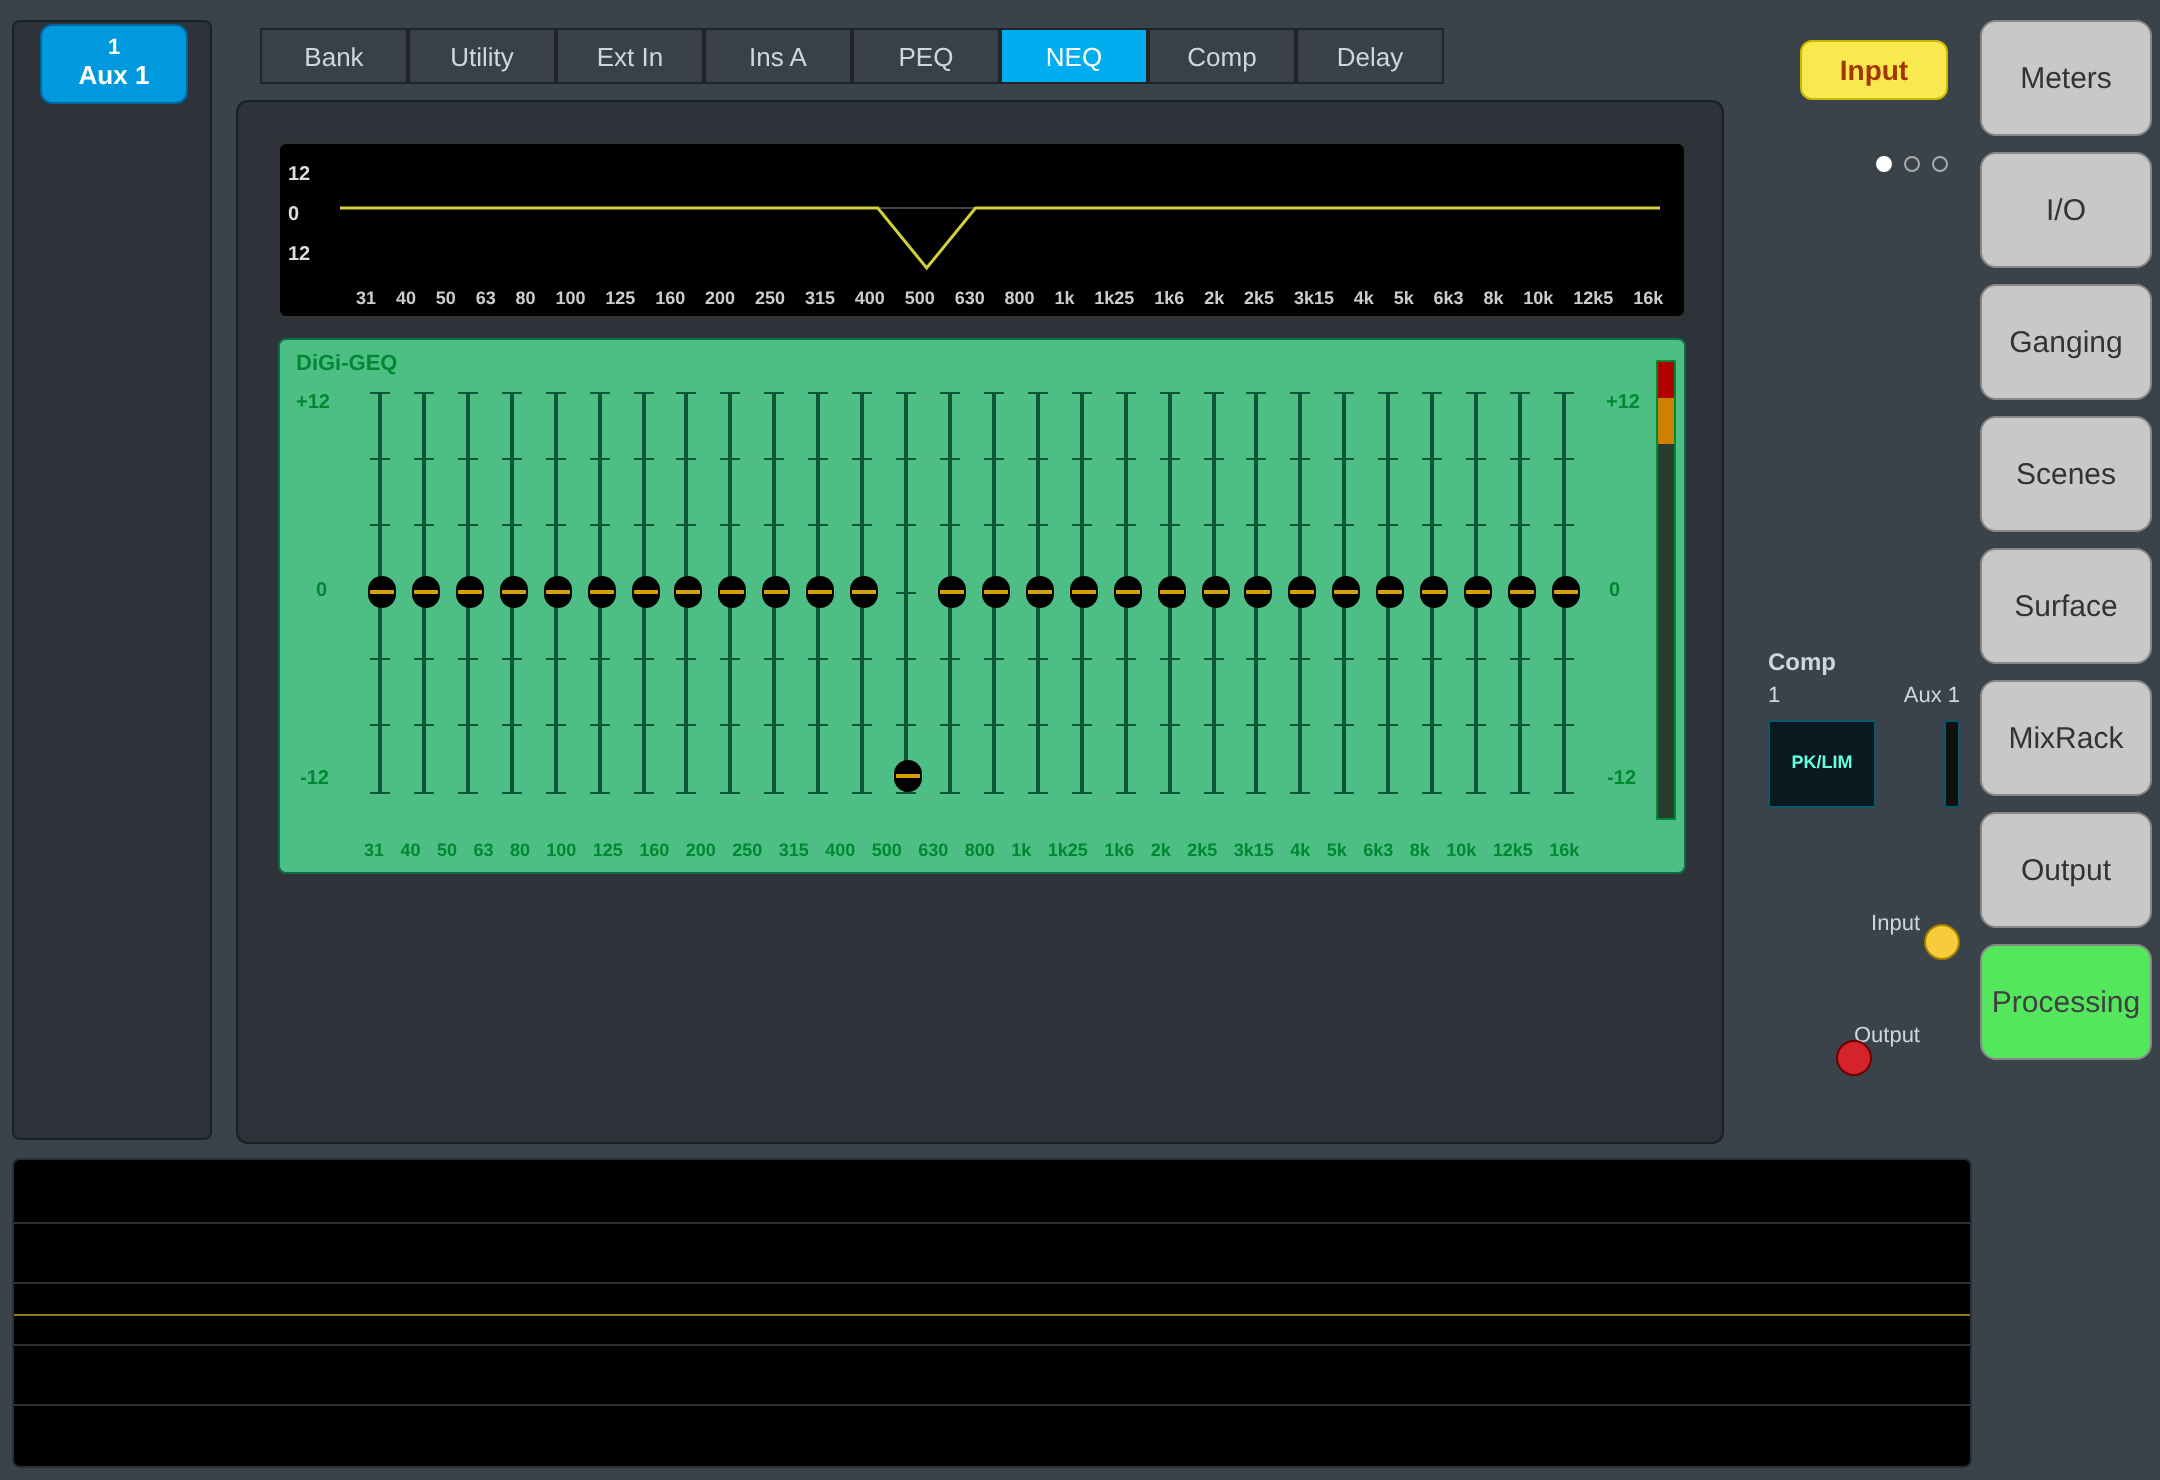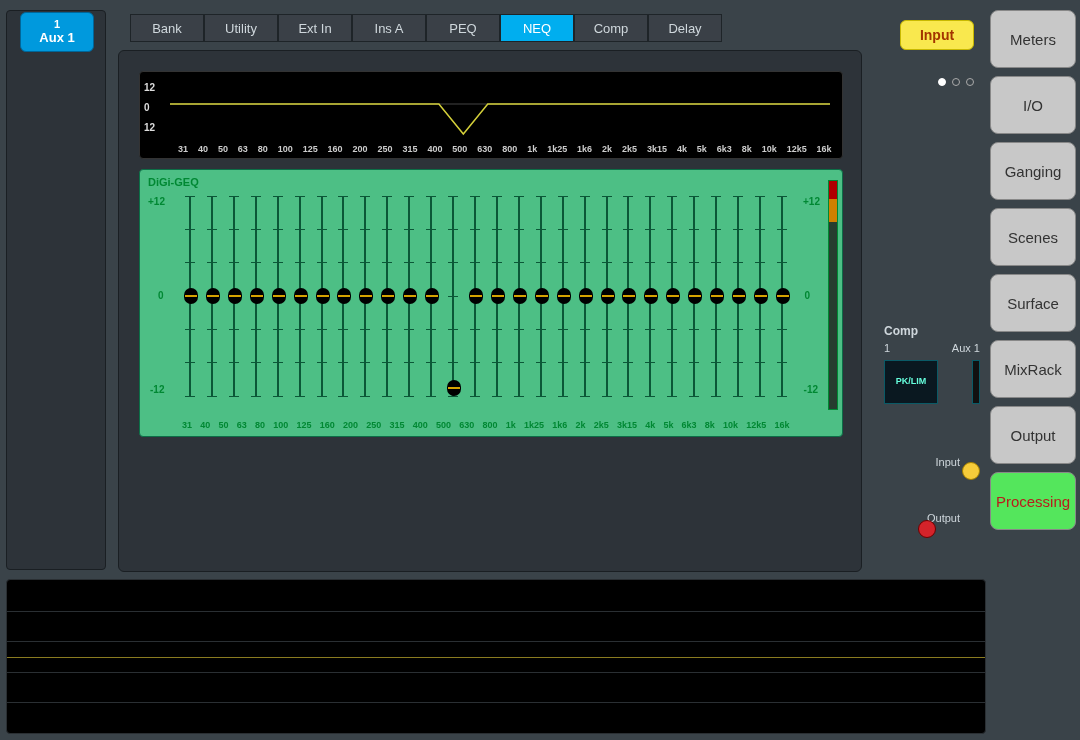--- a/index.html
+++ b/index.html
@@ -16,21 +16,21 @@
   .ch-slot .n{font-size:11px;line-height:1}
   .ch-slot .nm{font-size:13px;line-height:1.2}
   .left-col{position:absolute;left:6px;top:10px;width:100px;height:560px;background:#2d3339;border-radius:4px;border:1px solid #1a1f23}
 
   
   .main-button{position:absolute;right:106px;top:20px;width:74px;height:30px;background:#f9e84e;border-radius:6px;border:1px solid #c9b900;color:#a33500;font-weight:bold;font-size:14px;display:flex;align-items:center;justify-content:center;cursor:pointer}
 
   
   .side{position:absolute;right:4px;top:10px;width:86px;height:720px;display:flex;flex-direction:column;gap:8px}
   .side-btn{height:58px;background:#c8c8c8;border-radius:8px;color:#333;font-size:15px;display:flex;align-items:center;justify-content:center;font-weight:500;border:1px solid #888;cursor:pointer}
-  .side-btn.active{background:#54e65c;color:#b91c1c}
+  .side-btn.active{background:#54e65c;color:#404040}
   
   
   .dots{position:absolute;right:106px;top:78px;display:flex;gap:6px}
   .dot{width:8px;height:8px;border-radius:50%;border:1px solid #aaa;background:transparent}
   .dot.on{background:#fff;border-color:#fff}
 
   
   .panel{position:absolute;left:118px;top:50px;width:744px;height:522px;background:#2d3339;border:1px solid #1a1f23;border-radius:6px}
 
   

